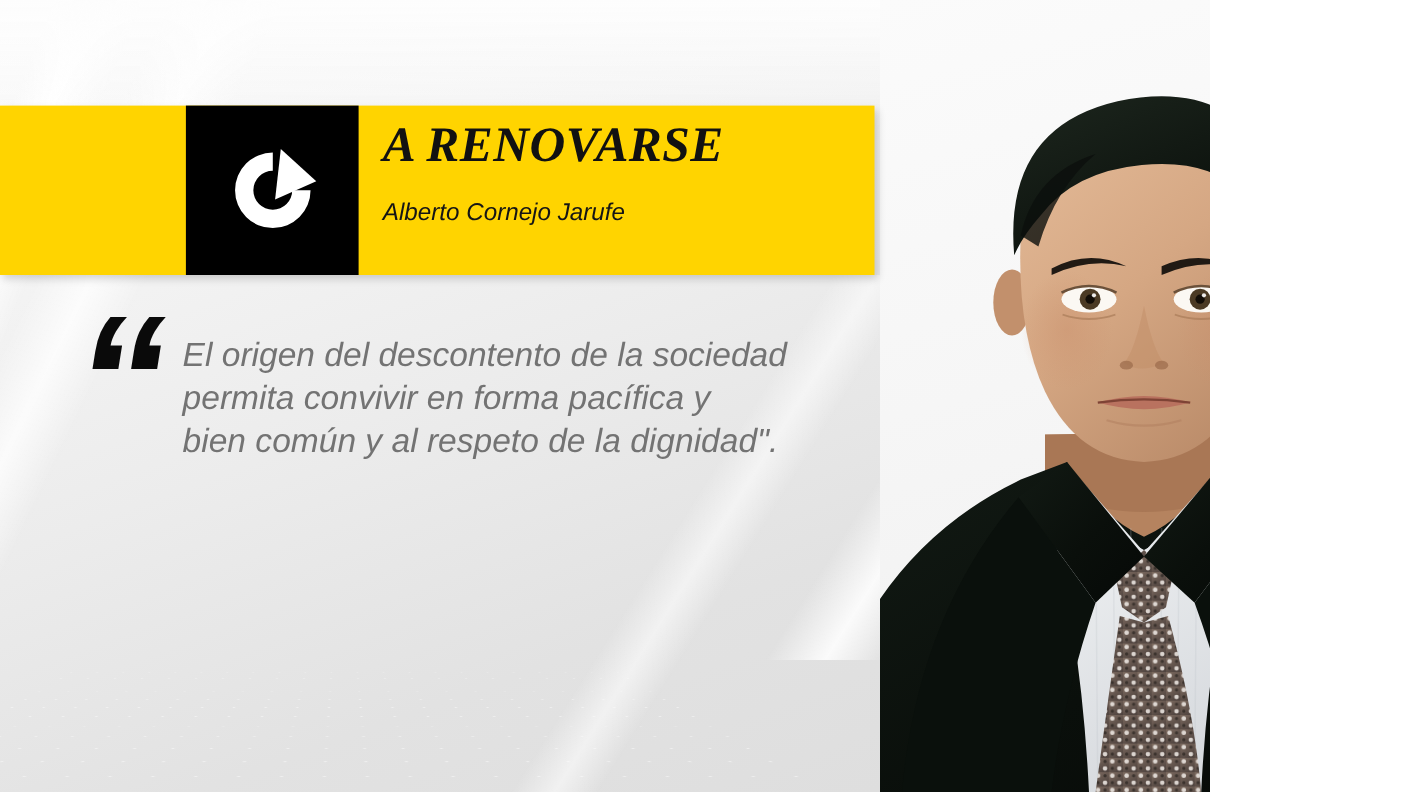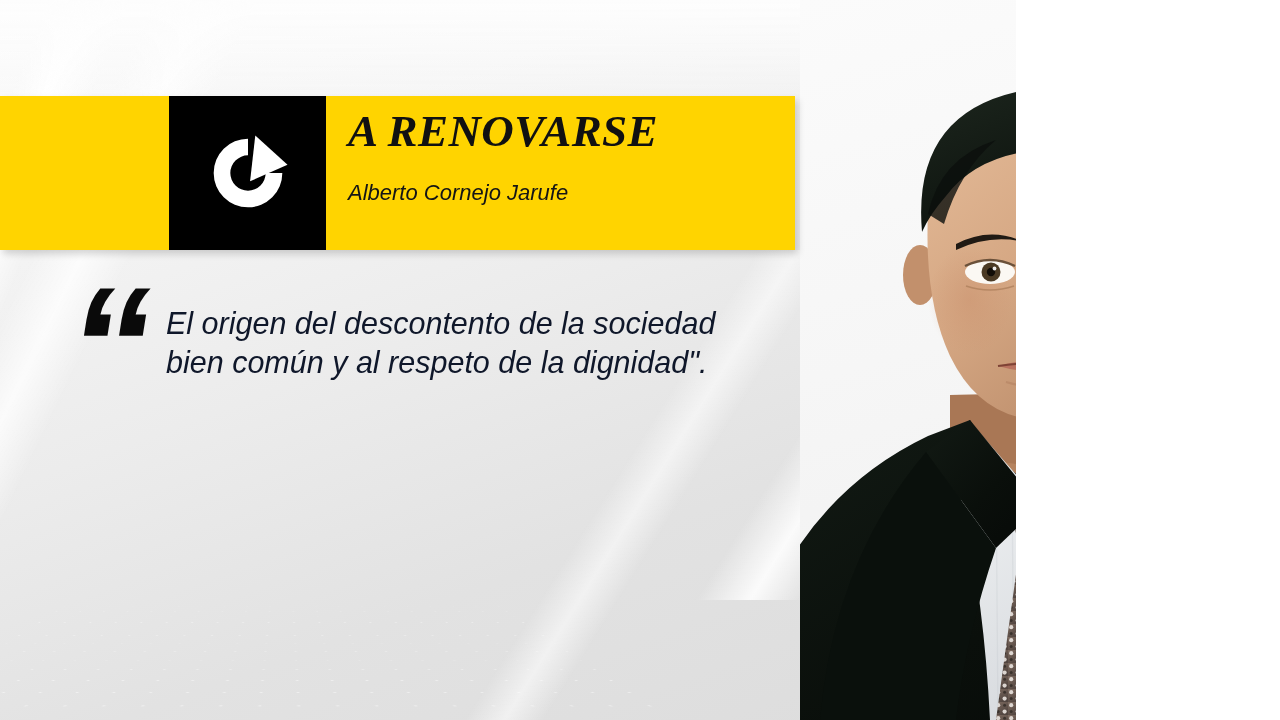--- a/index.html
+++ b/index.html
@@ -2,21 +2,21 @@
 <html><head>
 <meta charset="utf-8">
 <style>
   html, body {
     margin: 0;
     padding: 0;
     background: #ffffff;
   }
   #stage {
     position: relative;
-    width: 1016px;
+    width: 1100px;
     height: 720px;
     overflow: hidden;
     font-family: "Liberation Sans", sans-serif;
     background: #f2f2f2;
   }
 
   
   .bg-base {
     position: absolute;
     inset: 0;
@@ -142,21 +142,21 @@
   .quote-body {
     margin-left: 18px;
     padding-top: 8px;
     flex: 1 1 auto;
   }
   .quote-line {
     font-family: "Liberation Sans", sans-serif;
     font-style: italic;
     font-size: 30.5px;
     line-height: 39px;
-    color: #0f172a;
+    color: #737373;
     white-space: nowrap;
   }
 
   
   .portrait {
     position: absolute;
     left: 800px;
     top: 0;
     width: 480px;
     height: 720px;
@@ -316,17 +316,18 @@
 
   <div class="banner-text">
     <div class="banner-title">A RENOVARSE</div>
     <div class="banner-sub1">Alberto Cornejo Jarufe</div>
   </div>
 
   <div class="quote-wrap">
     <div class="quote-mark">“</div>
     <div class="quote-body">
       <div class="quote-line">El origen del descontento de la sociedad</div>
+      <div class="quote-line">permita convivir en forma pacífica y</div>
       <div class="quote-line">bien común y al respeto de la dignidad".</div>
     </div>
   </div>
 
 </div>
 
 </body></html>

